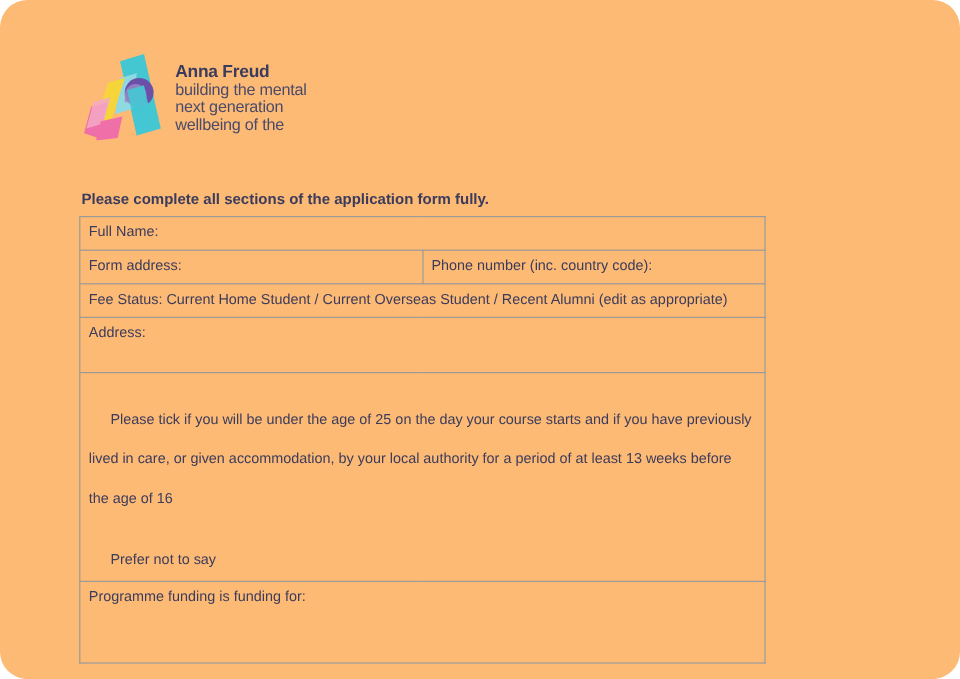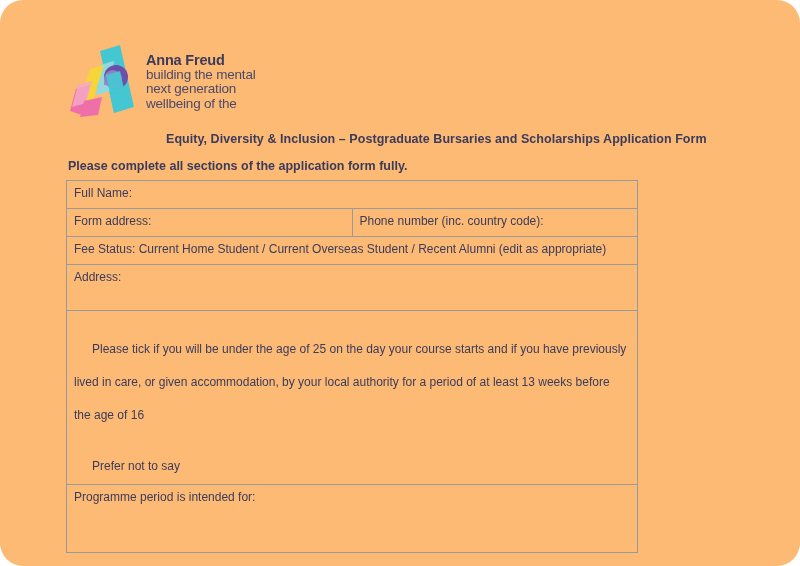--- a/index.html
+++ b/index.html
@@ -157,21 +157,20 @@
     </div>
 
     <div class="logo-text">
       <span class="logo-name">Anna Freud</span>
       <span class="logo-tag-line">building the mental</span>
       <span class="logo-tag-line">next generation</span>
       <span class="logo-tag-line">wellbeing of the</span>
     </div>
   </div>
 
-  <div class="form-title">Equity, Diversity &amp; Inclusion – Postgraduate Bursaries and Scholarships Application Form</div>
 
   <div class="instruction">Please complete all sections of the application form fully.</div>
 
   <table class="form-table">
     <tbody>
 
       <tr class="row-fullname">
         <td colspan="2"><span>Full Name:</span></td>
       </tr>
 
@@ -191,19 +190,19 @@
       <tr class="row-tick">
         <td colspan="2">
           <div class="tick-body">
             <p class="tick-para">Please tick if you will be under the age of 25 on the day your course starts and if you have previously lived in care, or given accommodation, by your local authority for a period of at least 13 weeks before the age of 16</p>
             <p class="prefer-line">Prefer not to say</p>
           </div>
         </td>
       </tr>
 
       <tr class="row-funding">
-        <td colspan="2"><span>Programme period is intended for:</span></td>
+        <td colspan="2"><span>Programme funding is funding for:</span></td>
       </tr>
 
     </tbody>
   </table>
 
 </div>
 
 </body></html>

